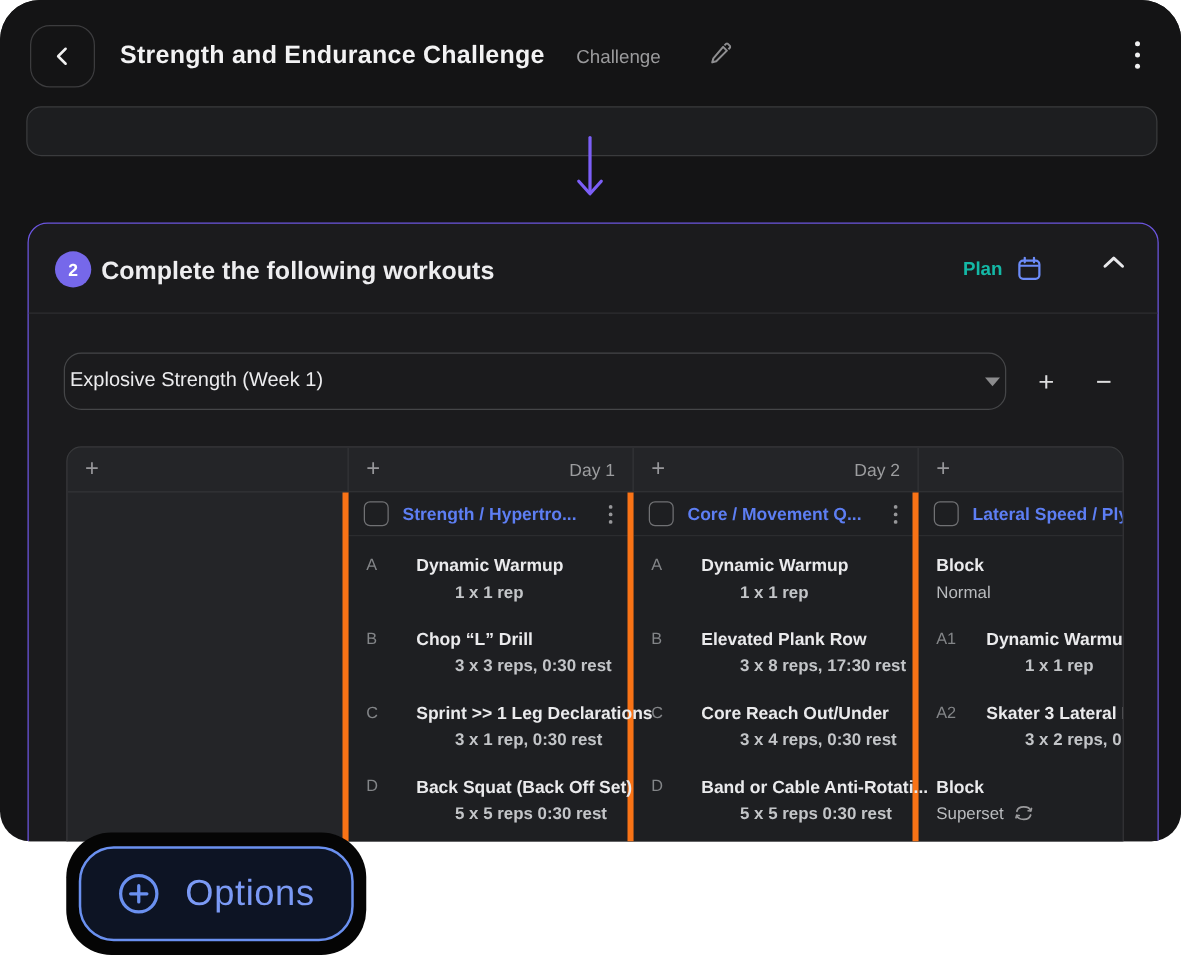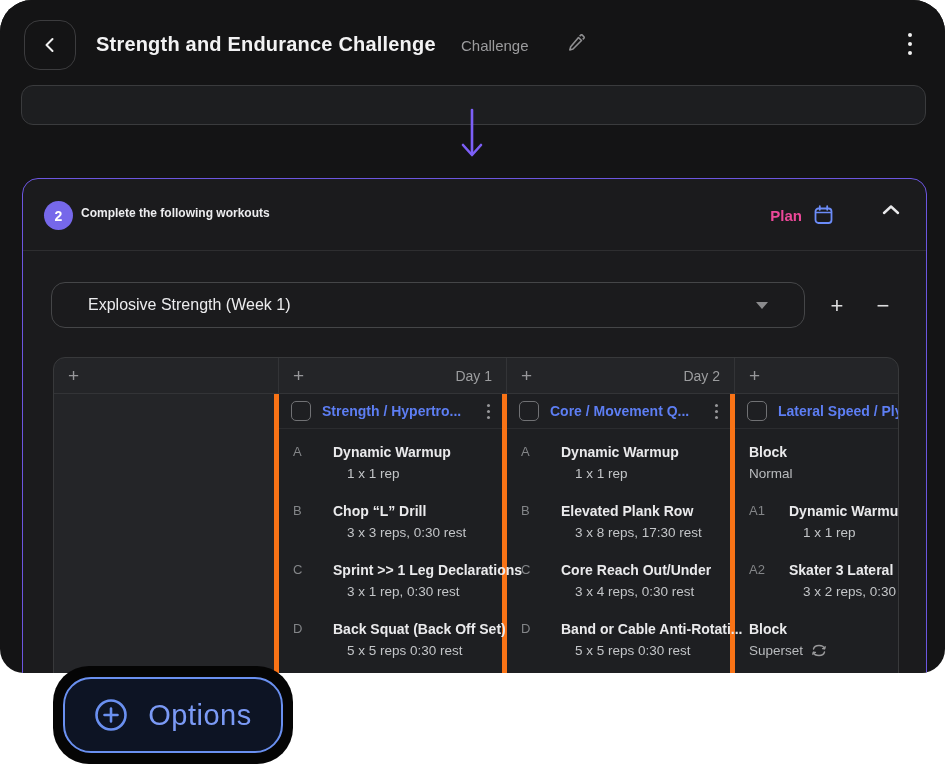--- a/index.html
+++ b/index.html
@@ -21,26 +21,26 @@
   
   .prev-card { position:absolute; left:21px; top:85px; width:905px; height:40px; background:#1d1e20; border:1px solid #3a3b3d; border-radius:12px; }
 
   
   .flow-arrow { position:absolute; left:458px; top:108px; }
 
   
   .step-section { position:absolute; left:22px; top:178px; width:905px; height:560px; background:#1b1b1d; border:1.5px solid #6c56e0; border-radius:16px; }
   .step-head { position:absolute; left:0; top:0; width:100%; height:72px; border-bottom:1px solid #2e2e30; }
   .step-badge { position:absolute; left:21px; top:22px; width:29px; height:29px; border-radius:50%; background:#7668ea; color:#fff; font-size:14px; font-weight:700; display:flex; align-items:center; justify-content:center; }
-  .step-title { position:absolute; left:58px; top:27px; font-size:12px; font-weight:600; color:#ededef; }
-  .plan-link { position:absolute; right:93px; top:26px; display:flex; align-items:center; gap:12px; color:#ec4899; font-size:15px; font-weight:600; cursor:pointer;text-align:right; }
+  .step-title { position:absolute; left:58px; top:27px; font-size:20px; font-weight:600; color:#ededef; }
+  .plan-link { position:absolute; right:93px; top:26px; display:flex; align-items:center; gap:12px; color:#14b8a6; font-size:15px; font-weight:600; cursor:pointer;text-align:right; }
   .collapse-btn { position:absolute; right:26px; top:25px; cursor:pointer; }
 
   
-  .week-select { position:absolute; left:28px; top:103px; width:754px; height:46px; border:1px solid #454648; border-radius:14px; display:flex; align-items:center; padding:0 36px; cursor:pointer; }
+  .week-select { position:absolute; left:28px; top:103px; width:754px; height:46px; border:1px solid #454648; border-radius:14px; display:flex; align-items:center; padding:0 4px; cursor:pointer; }
   .week-select .val { font-size:16px; color:#ececee; }
   .caret-down { margin-left:auto; width:0; height:0; border-left:6px solid transparent; border-right:6px solid transparent; border-top:7px solid #8b8b8d; }
   .mini-btn { position:absolute; top:113px; width:28px; height:28px; color:#dededf; font-size:22px; font-weight:300; display:flex; align-items:center; justify-content:center; cursor:pointer; }
   .mini-btn.add { left:800px; }
   .mini-btn.remove { left:846px; }
 
   
   .planner { position:absolute; left:30px; top:178px; width:846px; height:382px; border:1px solid #38393b; border-radius:12px; background:#242528; overflow:hidden; }
   .planner-inner { position:absolute; left:0; top:0; width:912px; height:382px; display:flex; flex-direction:column; }
   .planner-head { display:flex; height:36px; flex:none; border-bottom:1px solid #333437; }
@@ -52,21 +52,21 @@
   .pcol.haswk { background:#1e1f22; }
   .wk-head { height:35px; display:flex; align-items:center; padding:0 12px; gap:11px; border-bottom:1px solid rgba(255,255,255,0.06); }
   .wk-check { width:20px; height:20px; border:1.5px solid #707174; border-radius:5px; flex:none; cursor:pointer; }
   .wk-title { font-size:14px; font-weight:600; color:#5d7ef3; white-space:nowrap; overflow:hidden; flex:1; cursor:pointer; }
   .wk-kebab { display:flex; flex-direction:column; gap:3px; align-items:center; cursor:pointer; flex:none; }
   .wk-kebab i { width:3px; height:3px; border-radius:50%; background:#97979a; }
   .wk-items { padding-top:13px; }
   .ex-row { position:relative; margin-bottom:17px; min-height:42px; }
   .ex-tag { position:absolute; left:14px; top:2px; font-size:13px; color:#838588; }
   .ex-name { margin-left:54px; font-size:14px; font-weight:600; color:#eaeaec; line-height:21px; white-space:nowrap; }
-  .ex-detail { margin-left:68px; font-size:13.5px; color:#c3c5c8; line-height:21px; white-space:nowrap; }
+  .ex-detail { margin-left:85px; font-size:13.5px; color:#c3c5c8; line-height:21px; white-space:nowrap;font-weight:bold; }
   .blk-name { margin-left:14px; font-size:14px; font-weight:600; color:#eaeaec; line-height:21px; }
   .blk-mode { margin-left:14px; font-size:13.5px; color:#b9bbbe; line-height:21px; display:flex; align-items:center; gap:8px; }
 
   
   .options-outline { position:absolute; left:53px; top:666px; width:240px; height:98px; background:#050505; border-radius:36px;padding-left:36px; }
   .options-btn { position:absolute; left:10px; top:11px; width:220px; height:76px; background:#0d1424; border:2px solid #6a90f0; border-radius:28px; display:flex; align-items:center; justify-content:center; gap:20px; cursor:pointer; }
   .options-label { font-size:29px; color:#7b9af5; font-weight:500; letter-spacing:.5px; }
 
   svg { display:block; }
 </style>

